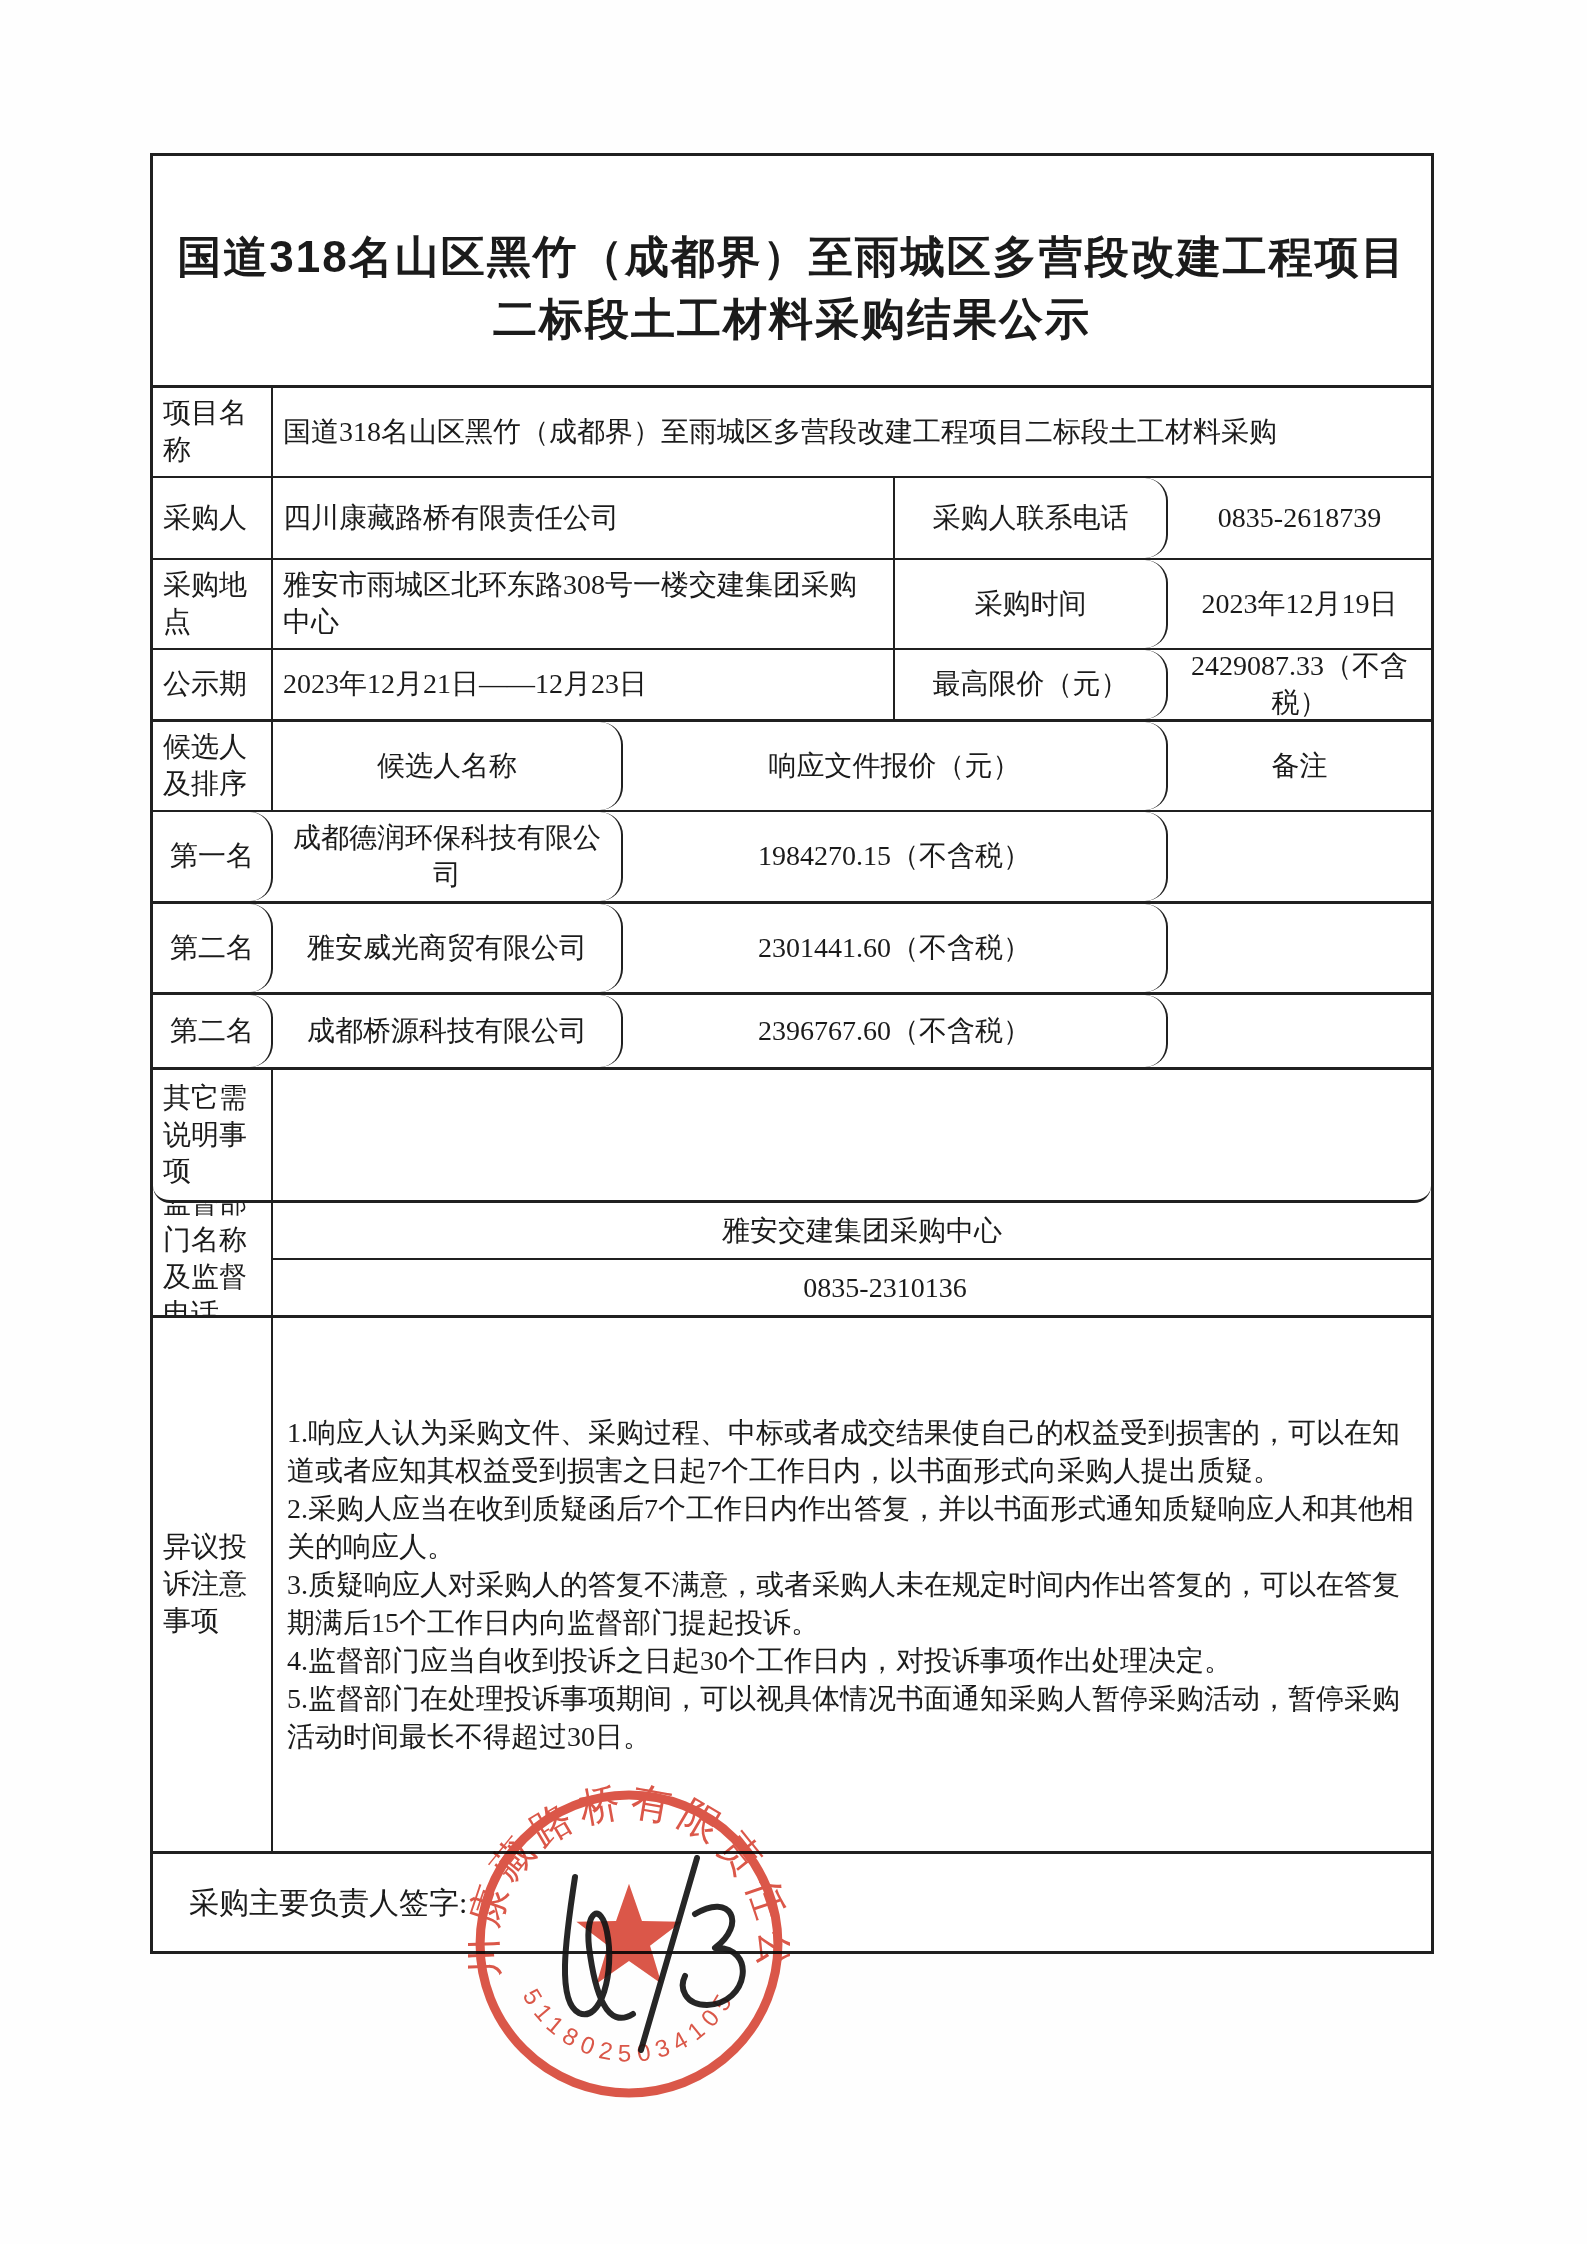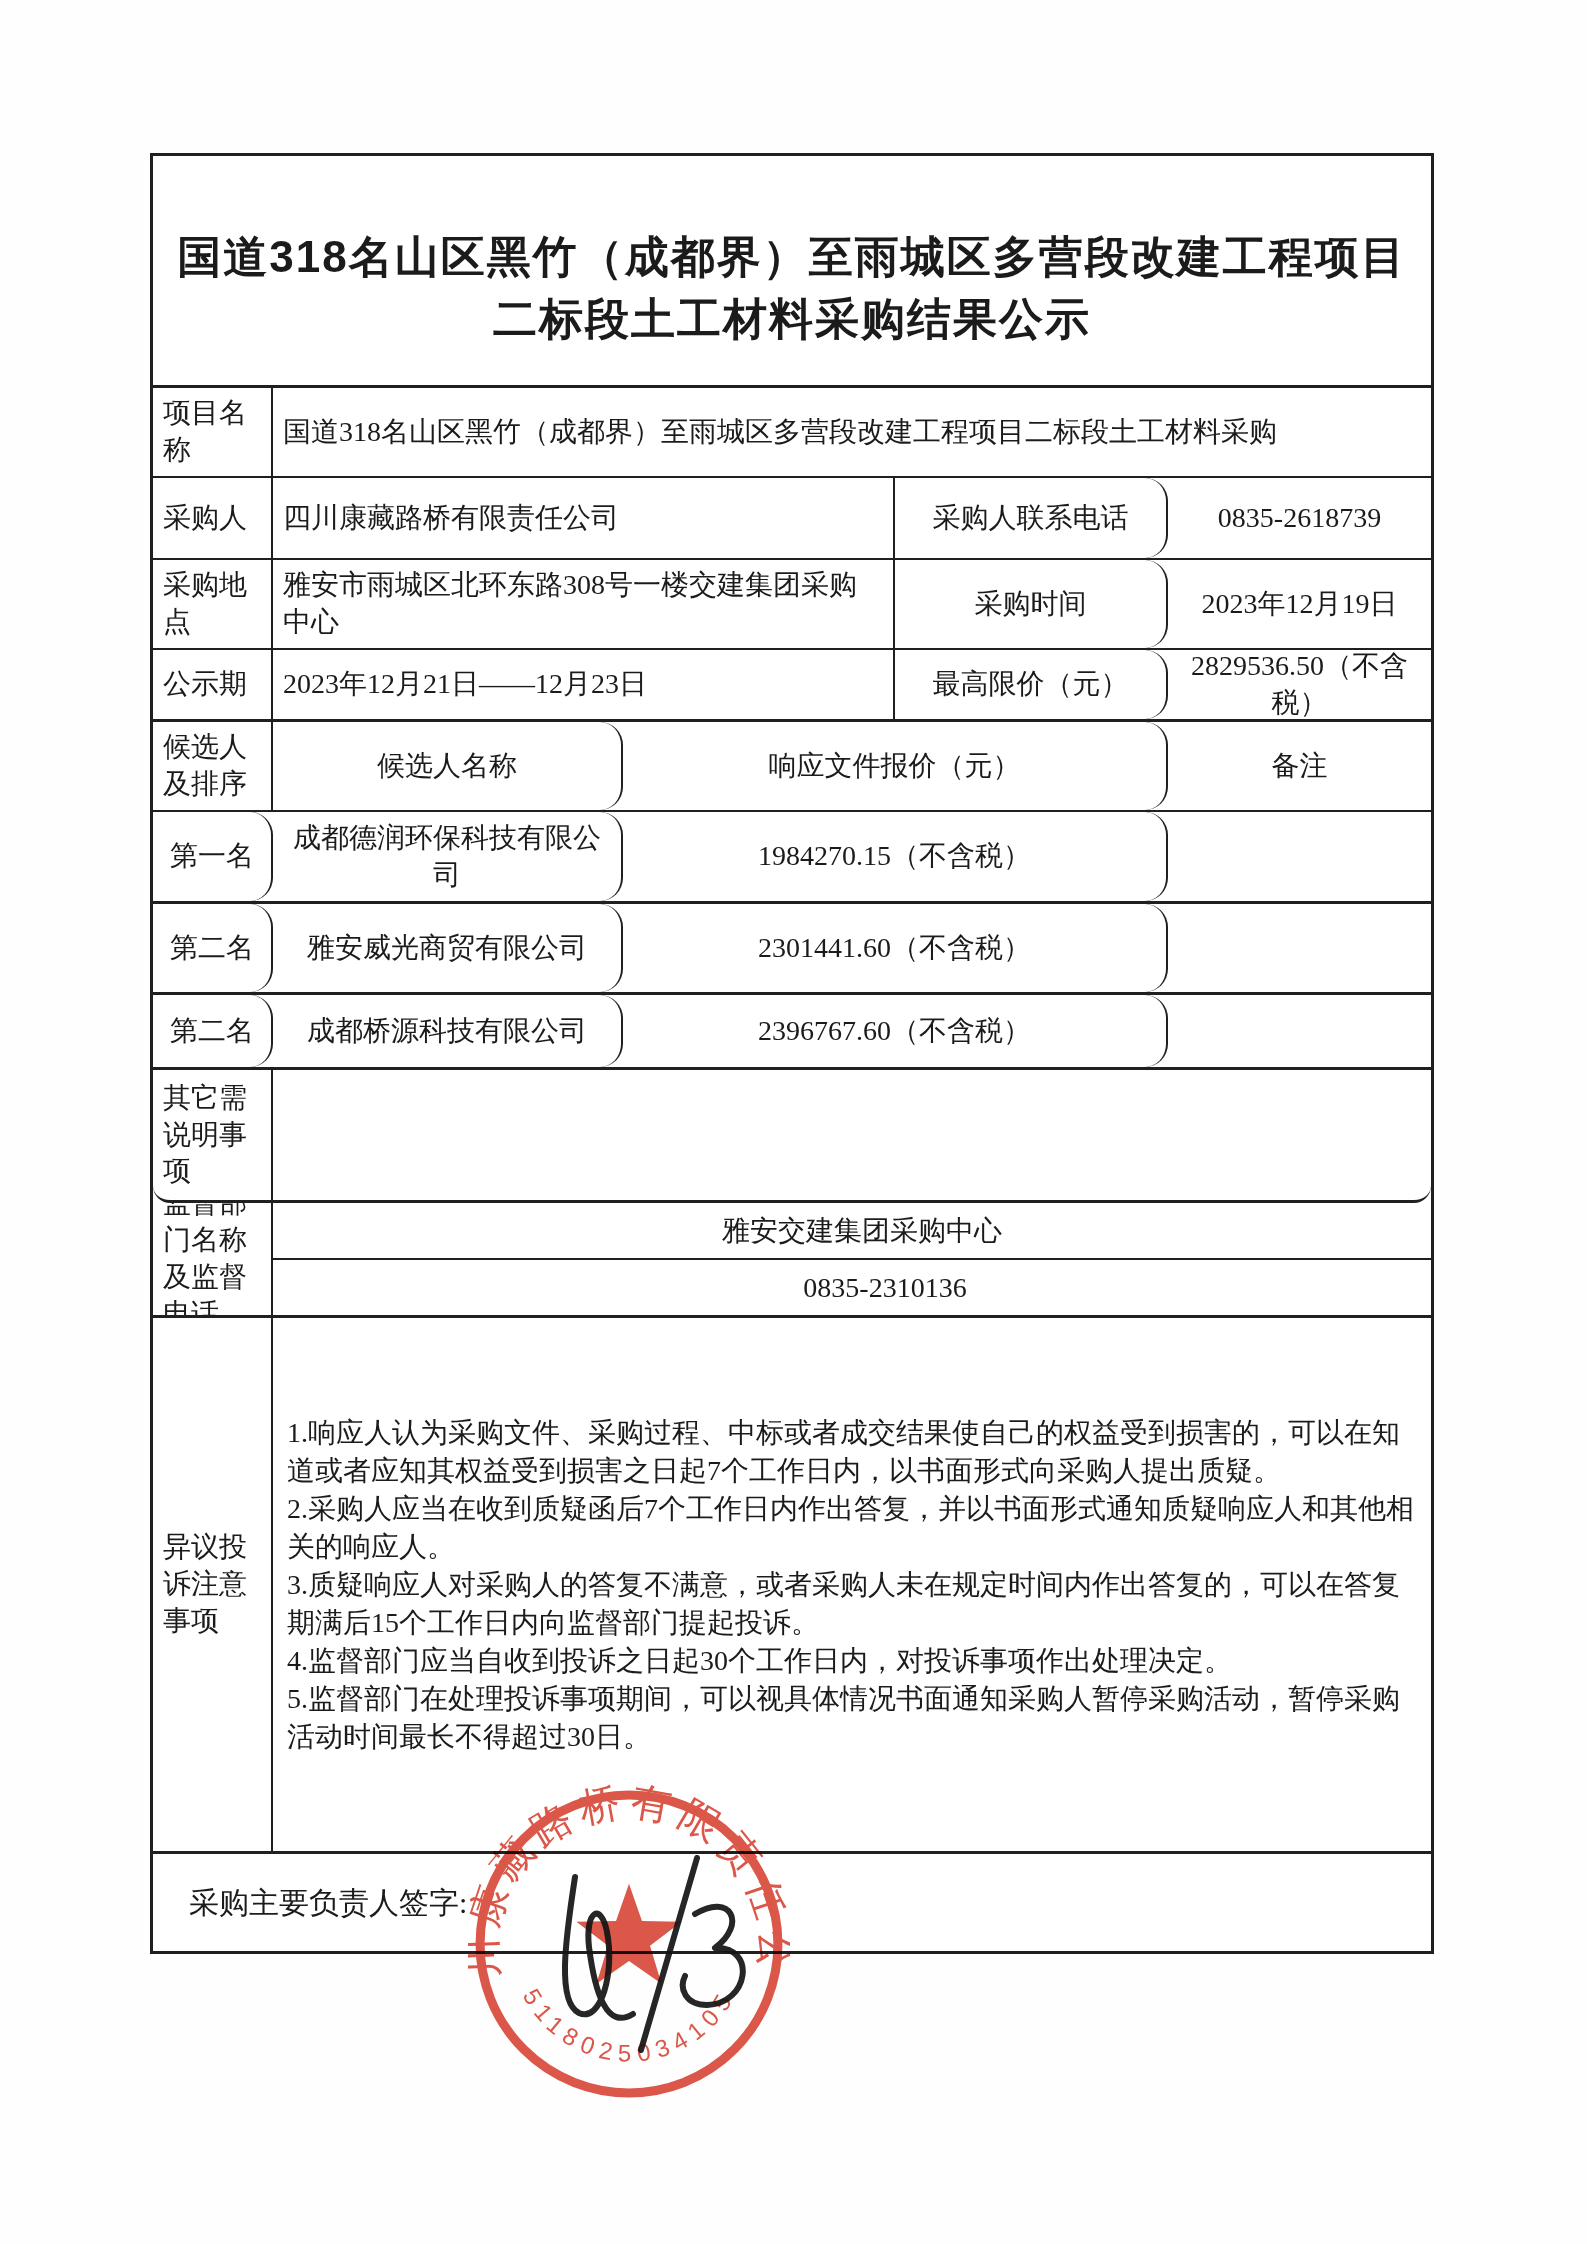--- a/index.html
+++ b/index.html
@@ -79,21 +79,21 @@
       <div class="cell label-cell">采购地点</div>
       <div class="cell w-value">雅安市雨城区北环东路308号一楼交建集团采购中心</div>
       <div class="cell w-label2 center">采购时间</div>
       <div class="cell grow center">2023年12月19日</div>
     </div>
 
     <div class="row h-r4 thick">
       <div class="cell label-cell">公示期</div>
       <div class="cell w-value">2023年12月21日——12月23日</div>
       <div class="cell w-label2 center">最高限价（元）</div>
-      <div class="cell grow center">2829536.50（不含税）</div>
+      <div class="cell grow center">2429087.33（不含税）</div>
     </div>
 
     <div class="row h-hd">
       <div class="cell label-cell">候选人及排序</div>
       <div class="cell w-name center">候选人名称</div>
       <div class="cell w-price center">响应文件报价（元）</div>
       <div class="cell grow center">备注</div>
     </div>
 
     <div class="row h-c1 thick">

